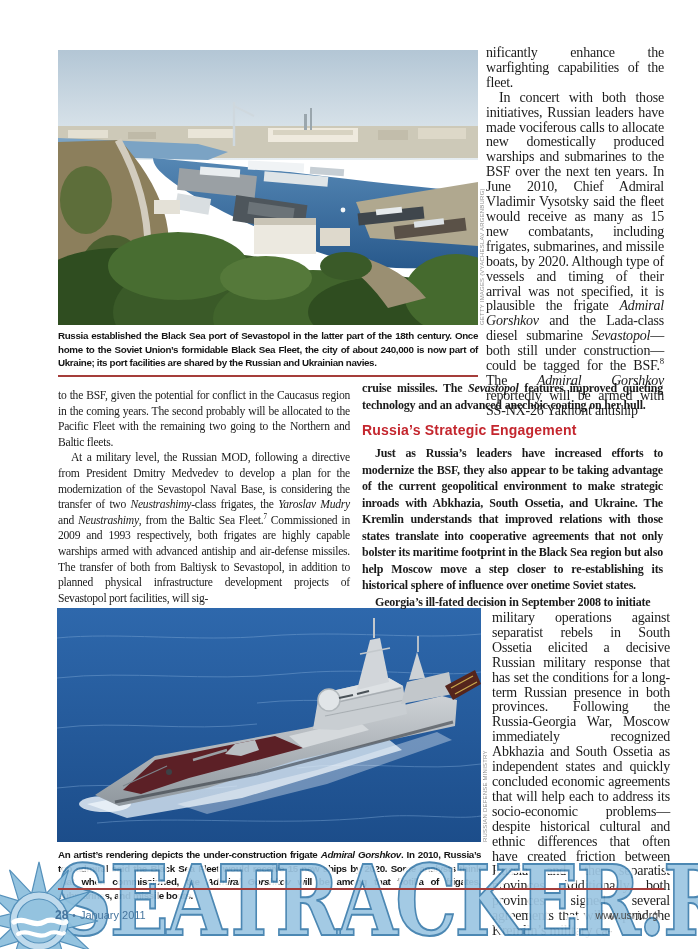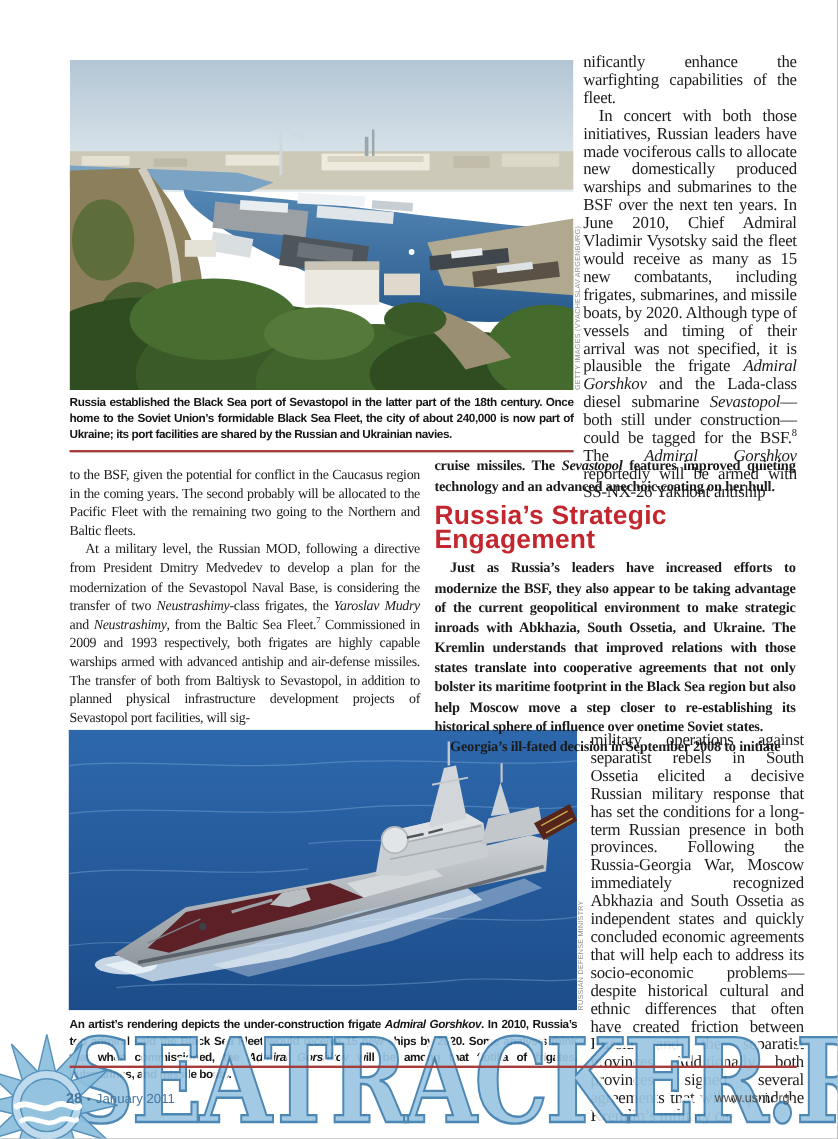--- a/index.html
+++ b/index.html
@@ -40,21 +40,21 @@
   .col p{text-align:justify;}
   .col-left p{font-size:11.6px;line-height:15.6px;letter-spacing:-.25px;}
   .col-narrow p{font-size:14px;line-height:14.9px;letter-spacing:-.2px;}
   .col-rwide p{font-size:12px;line-height:16.5px;letter-spacing:-.2px;font-weight:bold;}
   .indent{text-indent:13px;}
   .it{font-style:italic;}
   .bd{font-weight:bold;}
   sup{font-size:.62em;vertical-align:super;line-height:0;}
   .section-heading{
     font-family:"Liberation Sans",sans-serif;font-weight:700;
-    font-size:22px;line-height:20px;letter-spacing:.2px;
+    font-size:14px;line-height:20px;letter-spacing:.2px;
     color:var(--heading-red);
     margin-top:7px;margin-bottom:5px;text-align:left;
   }
   
   .footer-left{
     position:absolute;left:55px;top:908px;z-index:7;
     font-family:"Liberation Sans",sans-serif;font-size:11px;
     color:var(--footer-blue);
   }
   .footer-left .pgnum{font-weight:700;font-size:12px;}

